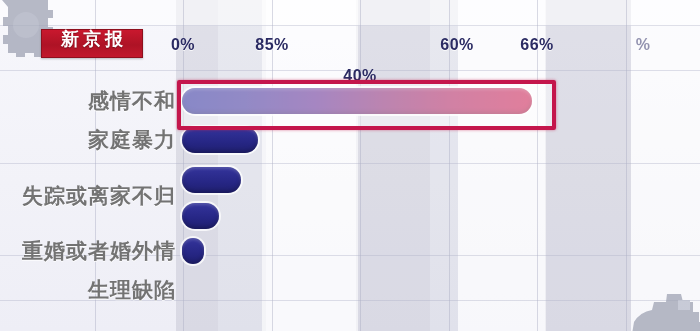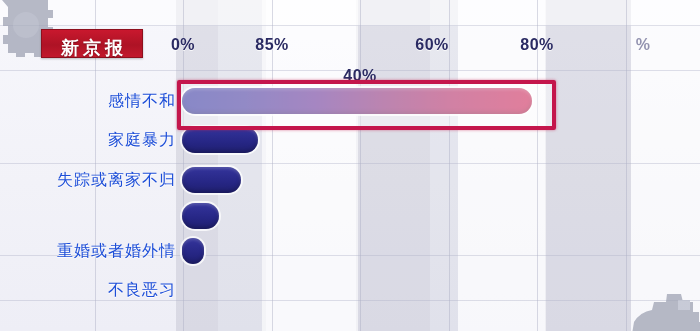--- a/index.html
+++ b/index.html
@@ -58,21 +58,21 @@
   
   .logo {
     position: absolute;
     left: 41px;
     top: 29px;
     width: 100px;
     height: 27px;
     background: linear-gradient(180deg, #c9182e 0%, #ae1325 55%, #c2182c 100%);
     border: 1px solid #8e0f1d;
     display: flex;
-    align-items: flex-end;
+    align-items: flex-start;
     justify-content: center;
     box-shadow: 0 1px 2px rgba(0,0,0,0.25);
   }
   .logo-text {
     color: #ffffff;
     font-size: 18px;
     font-weight: bold;
     letter-spacing: 4px;
     text-indent: 4px;
     line-height: 1;
@@ -96,23 +96,23 @@
     font-size: 16px;
     font-weight: bold;
     letter-spacing: 0.5px;
     white-space: nowrap;
     text-shadow: 0 1px 0 rgba(255,255,255,0.8);
   }
   .cat-label {
     position: absolute;
     right: 524px;
     transform: translateY(-50%);
-    color: #1d4ed8;
-    font-size: 16px;
-    font-weight: normal;
+    color: #737373;
+    font-size: 21px;
+    font-weight: bold;
     white-space: nowrap;
     letter-spacing: 1px;
     text-shadow: 0 1px 0 rgba(255,255,255,0.85);
   }
   .bar {
     position: absolute;
     height: 26px;
     border-radius: 13px;
     transform: translateY(-50%);
     box-shadow: 0 0 0 2px rgba(255,255,255,0.75),
@@ -181,29 +181,29 @@
 
   <div class="logo">
     <span class="logo-text">新京报</span>
   </div>
 
   <div class="chart">
 
     <div class="axis-label" style="left:183px;">0%</div>
     <div class="axis-label" style="left:272px;">85%</div>
     <div class="axis-label" style="left:360px;margin-top:31px;">40%</div>
-    <div class="axis-label" style="left:432px;">60%</div>
-    <div class="axis-label" style="left:537px;">80%</div>
+    <div class="axis-label" style="left:457px;">60%</div>
+    <div class="axis-label" style="left:537px;">66%</div>
     <div class="axis-label" style="left:643px; opacity:0.5;">%</div>
 
     <div class="cat-label" style="top:101px;">感情不和</div>
     <div class="cat-label" style="top:140px;margin-left:9px;">家庭暴力</div>
-    <div class="cat-label" style="top:180px;text-align:right;">失踪或离家不归</div>
+    <div class="cat-label" style="top:196px;text-align:right;">失踪或离家不归</div>
     <div class="cat-label" style="top:251px;">重婚或者婚外情</div>
-    <div class="cat-label" style="top:290px;">不良恶习</div>
+    <div class="cat-label" style="top:290px;">生理缺陷</div>
 
     <div class="bar grad" style="left: 182px; top: 101px; width: 349.575px; opacity: 1;"></div>
     <div class="bar plain" style="left: 182px; top: 140px; width: 76.11px; opacity: 1;"></div>
     <div class="bar plain" style="left: 182px; top: 180px; width: 58.8525px; opacity: 1;"></div>
     <div class="bar plain" style="left: 182px; top: 216px; width: 37.17px; opacity: 1;"></div>
     <div class="bar plain" style="left: 182px; top: 251px; width: 22.125px; opacity: 1;"></div>
     <div class="bar plain" style="left:182px; top:290px; width:0px; opacity:0;"></div>
 
     <div class="highlight-box" style="left: 177px; top: 80px; width: 370.575px; height: 42px;"></div>
   </div>

